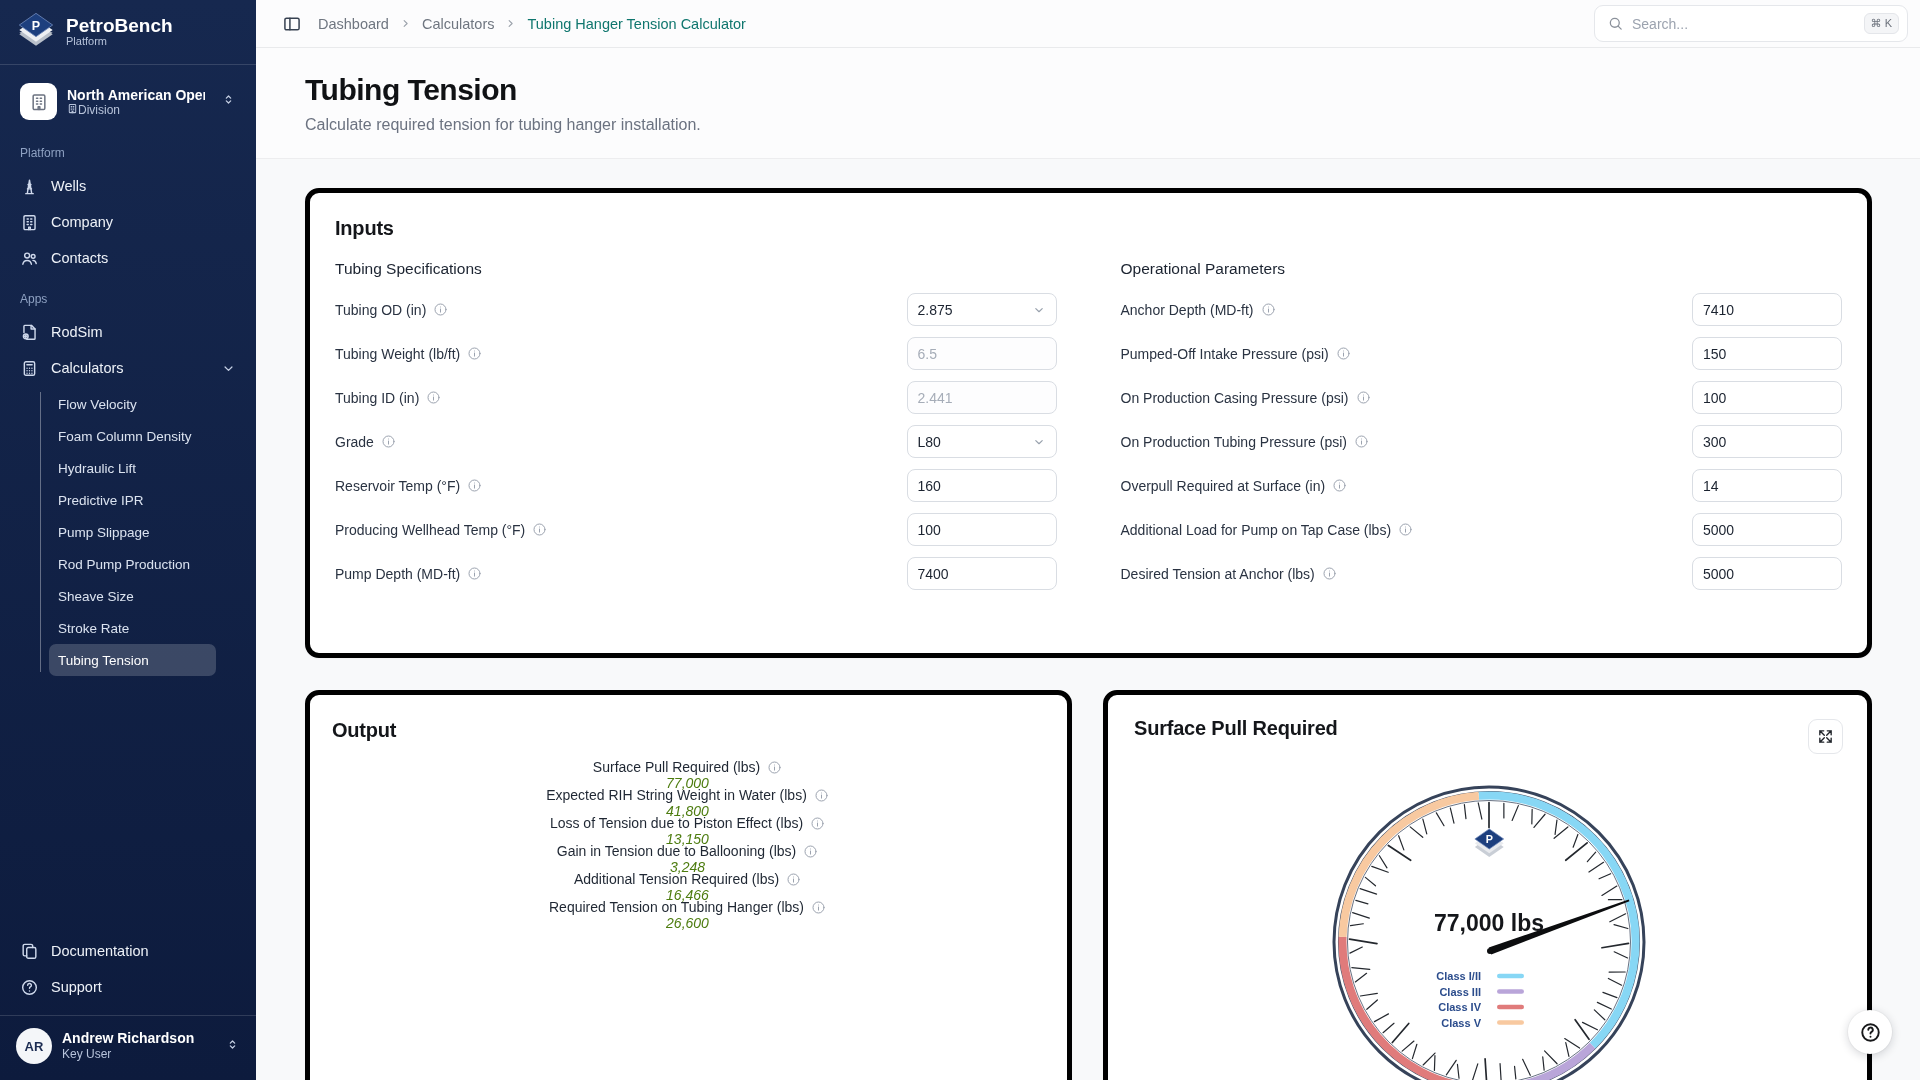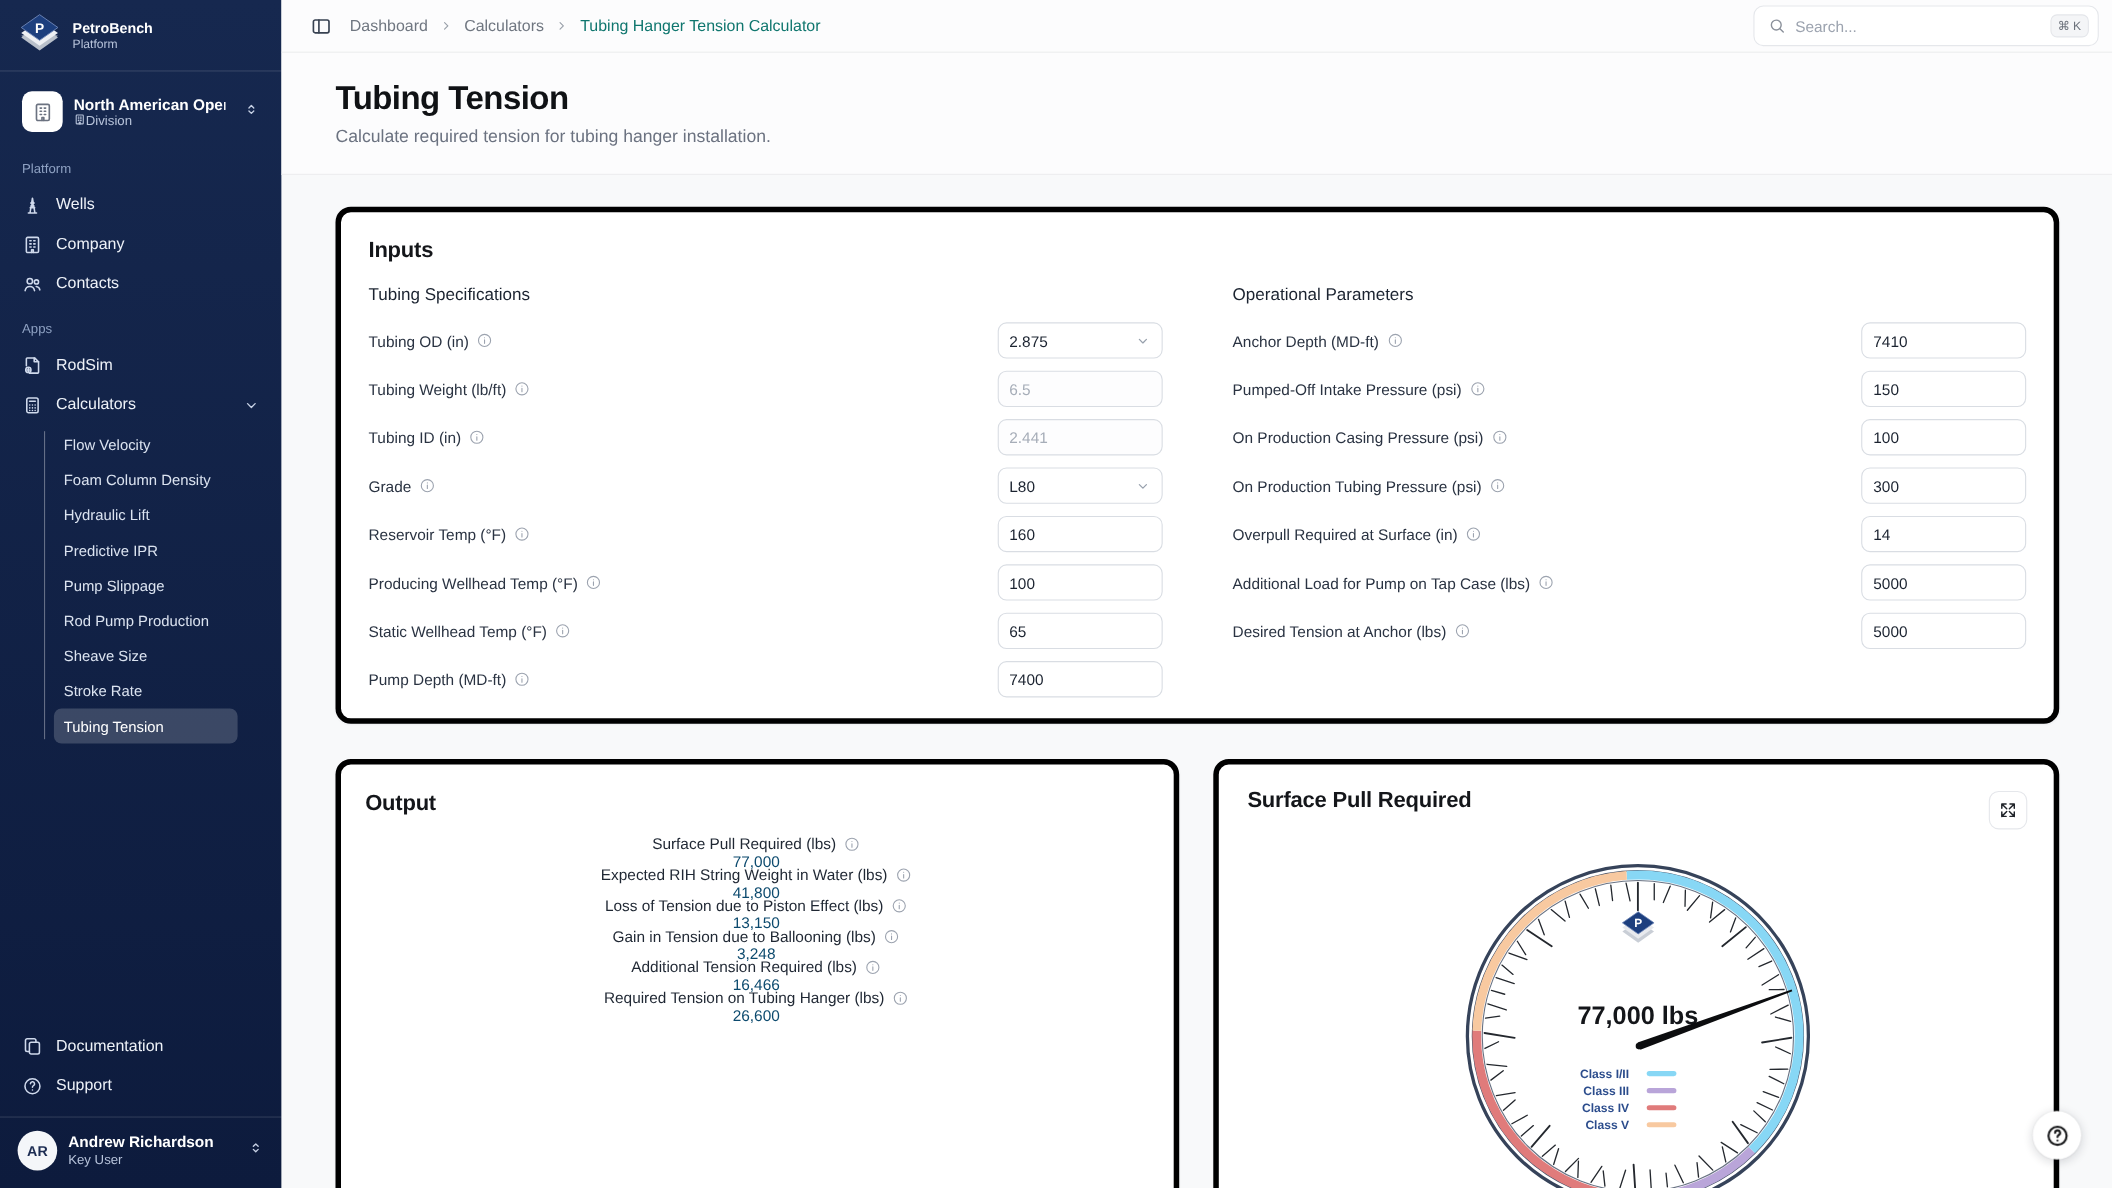--- a/index.html
+++ b/index.html
@@ -2,21 +2,21 @@
 <html><head>
 <meta charset="utf-8">
 <style>
   * { margin:0; padding:0; box-sizing:border-box; }
   html,body { width:1920px; height:1080px; overflow:hidden; font-family:"Liberation Sans", sans-serif; background:#f8f9fa; }
   .app { display:flex; width:1920px; height:1080px; }
 
   
   .sidebar { width:256px; min-width:256px; height:1080px; background:linear-gradient(180deg,#16284f 0%,#0d1b3d 100%); color:#e8edf6; display:flex; flex-direction:column; }
   .brand { height:64px; display:flex; align-items:center; gap:10px; padding:0 16px; }
-  .brand-name { font-size:13px; font-weight:700; color:#fff; line-height:18px; }
+  .brand-name { font-size:19px; font-weight:700; color:#fff; line-height:18px; }
   .brand-sub { font-size:11px; color:#b7c3da; line-height:13px; }
   .sb-divider { height:1px; background:rgba(255,255,255,.14); }
   .org { margin:12px 12px 4px 12px; padding:6px 8px; border-radius:10px; display:flex; align-items:center; gap:10px; cursor:pointer; }
   .org-tile { width:37px; height:37px; background:#fff; border-radius:9px; display:flex; align-items:center; justify-content:center; color:#6b7280; flex:none; }
   .org-texts { flex:1; overflow:hidden; }
   .org-name { font-size:14px; font-weight:700; color:#fff; white-space:nowrap; overflow:hidden; width:138px; }
   .org-sub { font-size:12px; color:#b7c3da; display:flex; align-items:center; gap:0; margin-top:0; }
   .updown { color:#c6d0e4; flex:none; }
   .section-label { font-size:12px; color:#8ea1c2; padding:0 20px; margin:16px 0 8px 0; }
   .nav-item { height:36px; display:flex; align-items:center; gap:12px; padding:0 20px; font-size:14.5px; color:#eef2f8; cursor:pointer; }
@@ -64,21 +64,21 @@
   .ctrl { width:150px; height:33px; border:1px solid #d9dde3; border-radius:8px; background:#fff; display:flex; align-items:center; padding:0 10px; font-size:14px; color:#1b2330; cursor:text; }
   .ctrl.select { cursor:pointer; }
   .ctrl.select .chevd { margin-left:auto; color:#98a1ad; display:flex; }
   .ctrl.disabled { color:#a6adb8; background:#fdfdfe; cursor:default; }
 
   .bottom-row { display:flex; gap:31px; margin-top:32px; }
   .output-card { width:767px; min-width:767px; height:540px; padding:24px 24px 0 22px; }
   .o-rows { margin-top:17px; }
   .o-row { display:flex; align-items:center; justify-content:space-between; height:28px;flex-direction:column; }
   .o-label { font-size:14px; color:#1f2733; display:flex; align-items:center; gap:7px; }
-  .o-value { font-size:14px; color:#0c4a6e; }
+  .o-value { font-size:14px; color:#4d7c0f;font-style:italic; }
 
   .gauge-card { flex:1; height:540px; padding:22px 24px 0 26px; position:relative; }
   .g-head { display:flex; align-items:flex-start; justify-content:space-between; }
   .expand-btn { width:35px; height:35px; border:1px solid #e5e7eb; border-radius:9px; background:#fff; display:flex; align-items:center; justify-content:center; color:#1f2329; cursor:pointer; margin-top:2px; }
   .gauge-wrap { display:flex; justify-content:center; margin-top:28px; }
 
   .help-fab { position:fixed; right:28px; bottom:26px; width:44px; height:44px; border-radius:50%; background:#fff; box-shadow:0 2px 10px rgba(16,24,40,.18), 0 0 0 1px rgba(16,24,40,.03); display:flex; align-items:center; justify-content:center; color:#17181a; cursor:pointer; z-index:5; }
 </style>
 </head>
 <body>
@@ -359,34 +359,20 @@
       <span class="f-label">Producing Wellhead Temp (°F)
         <span class="info">
                       <svg width="15" height="15" viewBox="0 0 24 24" fill="none" stroke="currentColor" stroke-width="1.6" stroke-linecap="round" stroke-linejoin="round">
                         <circle cx="12" cy="12" r="8.8"></circle>
                         <path d="M12 8h.01M12 11.2v5"></path>
                       </svg>
                     </span>
       </span>
       <div class="ctrl  ">
         <span>100</span>
-
-      </div>
-                </div>
-                <div class="f-row">
-      <span class="f-label">Static Wellhead Temp (°F)
-        <span class="info">
-                      <svg width="15" height="15" viewBox="0 0 24 24" fill="none" stroke="currentColor" stroke-width="1.6" stroke-linecap="round" stroke-linejoin="round">
-                        <circle cx="12" cy="12" r="8.8"></circle>
-                        <path d="M12 8h.01M12 11.2v5"></path>
-                      </svg>
-                    </span>
-      </span>
-      <div class="ctrl  ">
-        <span>65</span>
 
       </div>
                 </div>
                 <div class="f-row">
       <span class="f-label">Pump Depth (MD-ft)
         <span class="info">
                       <svg width="15" height="15" viewBox="0 0 24 24" fill="none" stroke="currentColor" stroke-width="1.6" stroke-linecap="round" stroke-linejoin="round">
                         <circle cx="12" cy="12" r="8.8"></circle>
                         <path d="M12 8h.01M12 11.2v5"></path>
                       </svg>

